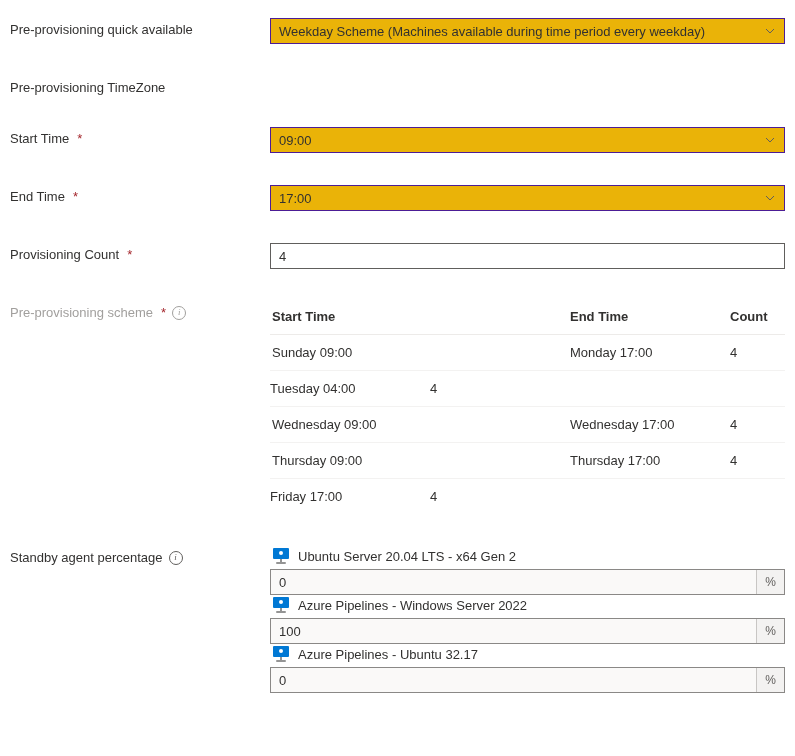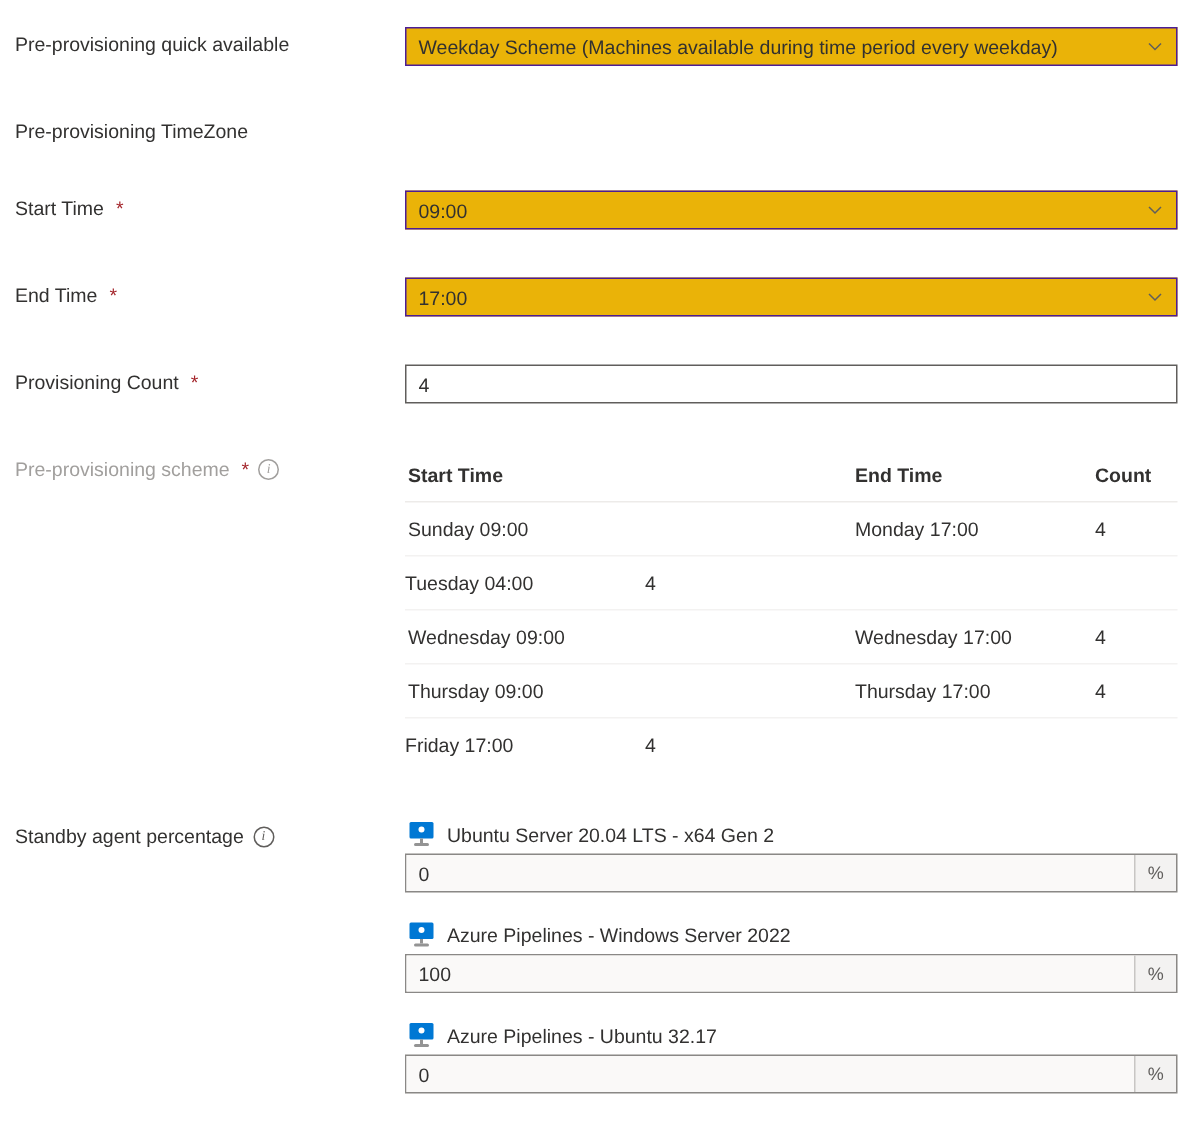--- a/index.html
+++ b/index.html
@@ -87,21 +87,21 @@
       padding: 10px 0;
       border-bottom: 1px solid #f3f2f1;
       color: #323130;
     }
     .sched-row:last-child { border-bottom: none; }
     .c1 { width: 300px; padding-left: 2px; }
     .c2 { width: 160px; }
     .c3 { flex: 1; }
 
     
-    .agent-block { margin-bottom: 18px; }
+    .agent-block { margin-bottom: 0; }
     .agent-header {
       display: flex;
       align-items: center;
       gap: 8px;
       padding: 2px 0 5px 2px;
     }
     .vm-icon {
       width: 18px; height: 16px;
       position: relative;
       flex-shrink: 0;

